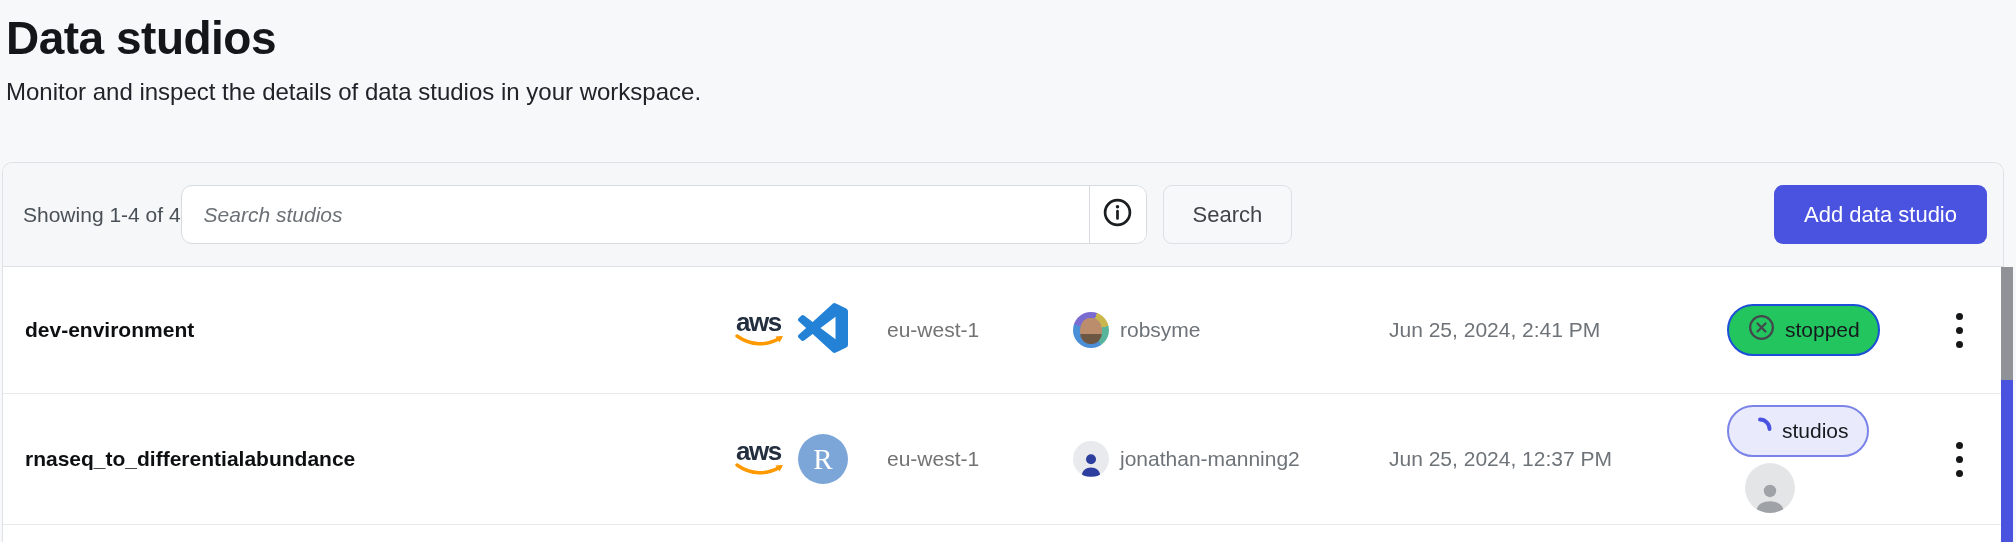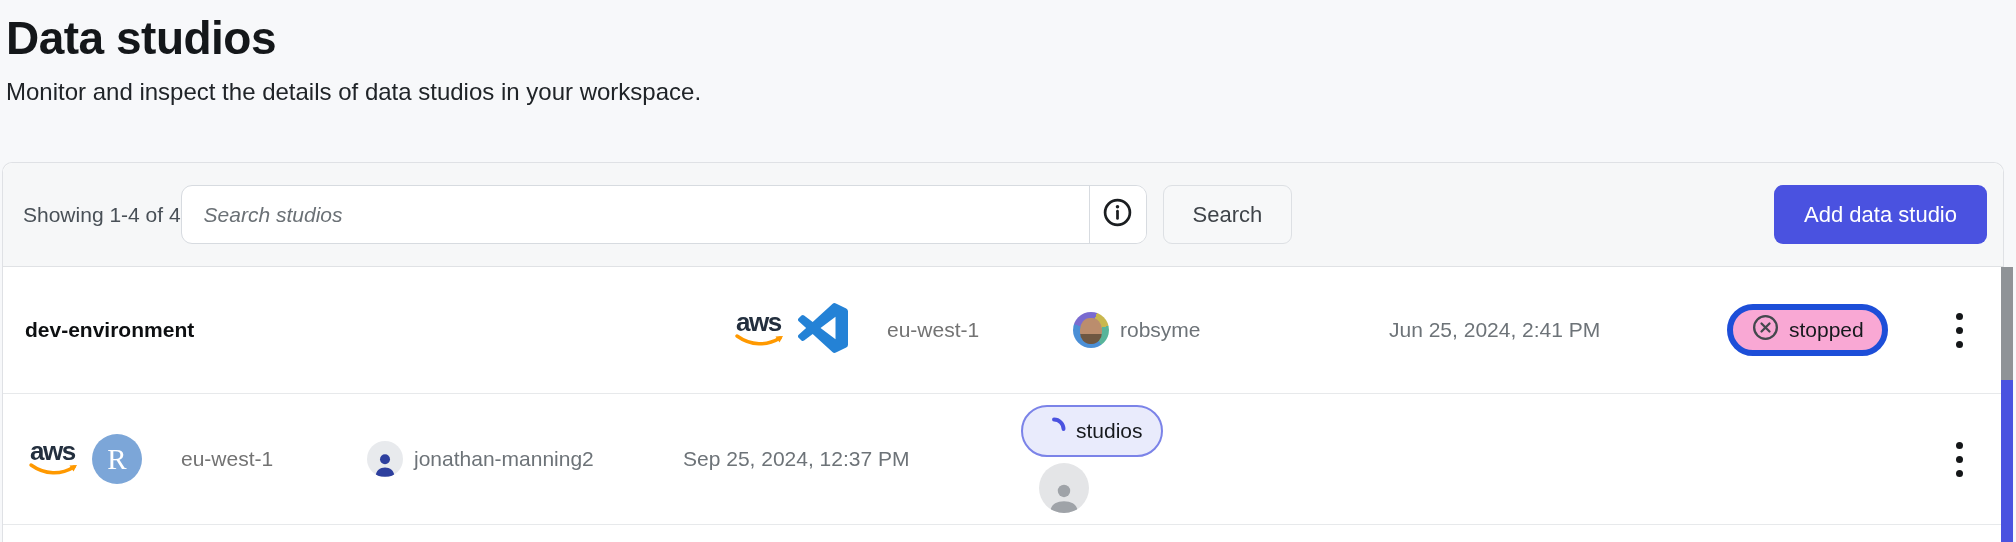--- a/index.html
+++ b/index.html
@@ -84,21 +84,21 @@
   .cell-date   { width:338px; font-size:21px; color:#6d7378; }
   .cell-status { flex:1; display:flex; flex-direction:column; align-items:flex-start; gap:6px; }
   .cell-menu   { width:44px; display:flex; justify-content:center; }
 
   
   .badge {
     display:inline-flex; align-items:center; gap:9px;
     height:52px; padding:0 18px; border-radius:999px;
     font-size:21px; color:#16191d; white-space:nowrap;
   }
-  .badge-stopped { background:#f9a8d4; border:6px solid #1d4ed8; }
+  .badge-stopped { background:#22c55e; border:2px solid #1d4ed8; }
   .badge-running { background:#e9ebfc; border:2px solid #7b83e8; }
 
   
   .avatar { width:36px; height:36px; border-radius:50%; overflow:hidden; flex:none; position:relative; }
   .avatar-photo {
     background:conic-gradient(from 210deg, #4b8fd6 0 22%, #7a6bd0 22% 47%,
                #c9b74e 47% 63%, #58b49a 63% 82%, #4b8fd6 82% 100%);
   }
   .avatar-photo .face {
     position:absolute; left:50%; top:54%; transform:translate(-50%,-50%);
@@ -202,20 +202,21 @@
     <div class="cell-menu">
       <div class="kebab">
         <span></span>
           <span></span>
           <span></span>
       </div>
     </div>
   </div>
 
   <div class="row row-2">
+    <div class="cell-name">rnaseq_to_differentialabundance</div>
 
     <div class="cell-icons">
       <span>
         <svg class="aws-logo" viewBox="0 0 58 46">
           <text x="5" y="26" font-family="Liberation Sans, sans-serif" font-size="26" font-weight="bold" letter-spacing="-1.5" fill="#232f3e">aws</text>
           <path d="M6 31 C 20 41, 36 41, 49 33" stroke="#ff9900" stroke-width="3.4" fill="none" stroke-linecap="round"></path>
           <path d="M44.5 31.5 L52 31 L48.5 37.5 Z" fill="#ff9900"></path>
         </svg>
       </span>
       <span class="r-circle">R</span>
@@ -226,21 +227,21 @@
     <div class="cell-user">
       <span class="avatar avatar-glyph">
         <svg width="30" height="28" viewBox="0 0 24 22">
           <circle cx="12" cy="8" r="4" fill="#2d3f9e"></circle>
           <path d="M4.5 22c0-5 3.6-7.4 7.5-7.4s7.5 2.4 7.5 7.4z" fill="#2d3f9e"></path>
         </svg>
       </span>
       <span>jonathan-manning2</span>
     </div>
 
-    <div class="cell-date">Sep 25, 2024, 12:37 PM</div>
+    <div class="cell-date">Jun 25, 2024, 12:37 PM</div>
 
     <div class="cell-status">
       <span class="badge badge-running">
         <span>
           <svg width="26" height="26" viewBox="0 0 24 24" fill="none">
             <path d="M12 3.2a8.8 8.8 0 0 1 8.8 8.8" stroke="#4a52e0" stroke-width="3.6" stroke-linecap="round"></path>
           </svg>
         </span>
         <span>studios</span>
       </span>

